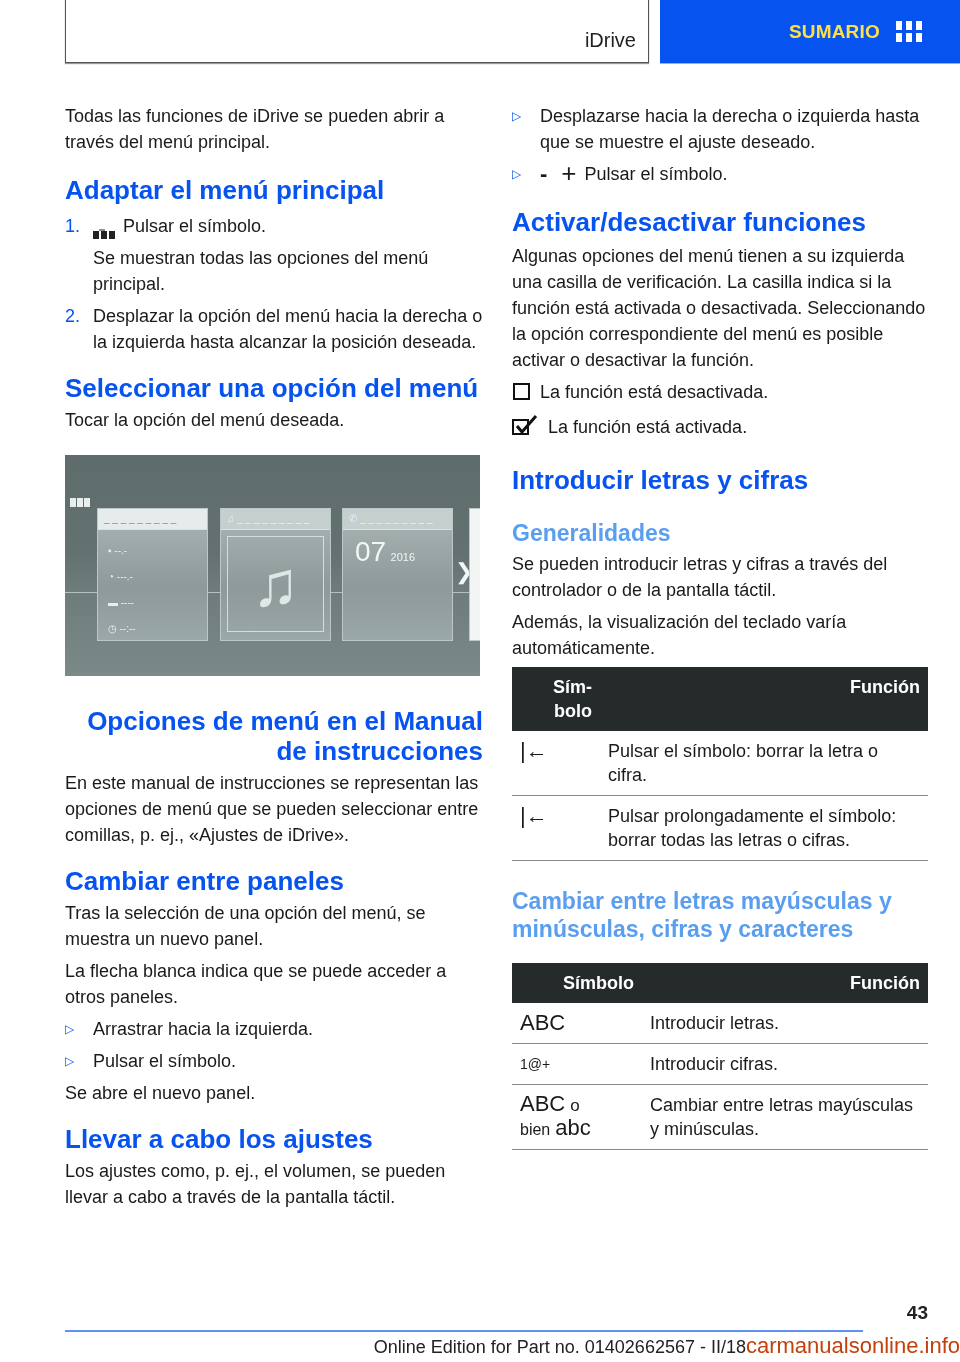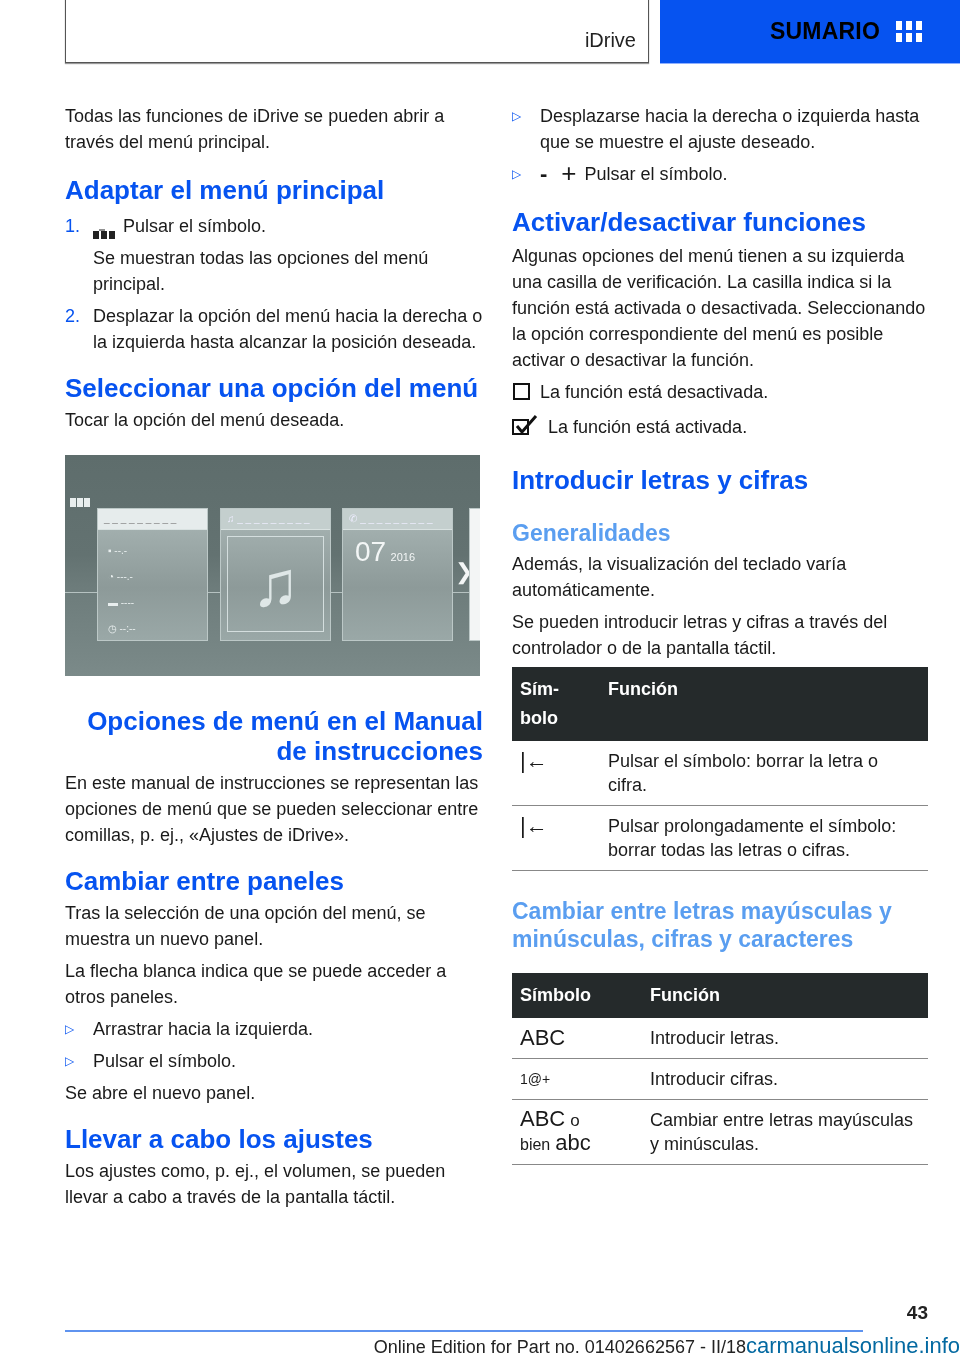--- a/index.html
+++ b/index.html
@@ -4,21 +4,21 @@
 <style>
   html, body { margin:0; padding:0; background:#ffffff; }
   body { width:960px; height:1362px; position:relative; overflow:hidden;
          font-family:"Liberation Sans", sans-serif; color:#1a1a1a; }
   .hdr-box { position:absolute; left:65px; top:-2px; width:582px; height:64px;
              border:1px solid #555; border-top:none; box-shadow:0 1px 1px #999; background:#fff; }
   .hdr-title { position:absolute; right:12px; bottom:10px; font-size:20px; color:#222; }
   .hdr-btn { position:absolute; left:660px; top:0; width:300px; height:64px; background:#0653f0;
              display:flex; align-items:center; justify-content:flex-end; padding-right:38px; box-sizing:border-box;
              border-bottom:1px solid #8fb0ff; cursor:pointer; }
-  .hdr-btn span.lbl { color:#000000; font-weight:bold; font-size:23px; letter-spacing:0.2px; margin-right:16px; }
+  .hdr-btn span.lbl { color:#fde047; font-weight:bold; font-size:19px; letter-spacing:0.2px; margin-right:16px; }
   .grid-ic { display:grid; grid-template-columns:repeat(3,6px); grid-gap:3px 4px; }
   .grid-ic i { display:block; width:6px; height:9px; background:#fff; }
 
   .col { position:absolute; width:418px; }
   .colL { left:65px; top:103px; }
   .colR { left:512px; top:103px; width:416px; }
   p.body { margin:0 0 6px 0; font-size:18px; line-height:26px; color:#1a1a1a; }
   h2 { margin:0; font-size:26px; line-height:30px; font-weight:bold; color:#0653f0; }
   h3 { margin:0; font-size:23px; line-height:28px; font-weight:bold; color:#5a9ef0; }
   .ol-item { display:flex; font-size:18px; line-height:26px; margin-bottom:6px; }
@@ -29,28 +29,28 @@
   .screen { width:415px; height:221px; margin:22px 0 0 0; position:relative; overflow:hidden;
             background:linear-gradient(180deg,#5e6d6c 0%,#637271 45%,#6d7c7b 60%,#7b8a89 100%); }
   .screen .hline { position:absolute; left:0; top:137px; width:100%; height:1px; background:#b6c2c1; }
   .panel { position:absolute; top:53px; height:131px; background:linear-gradient(180deg,#a9b6b5,#8d9a99 60%,#9aa8a7); border:1px solid #bcc8c7; }
   .panel .ph { height:20px; background:#c4cfce; border-bottom:1px solid #d9e2e1; font-size:10px; color:#eef; padding-left:6px; line-height:20px;}
   .panel.p1 .ph { background:#e6ecec; }
   .tinyic { position:absolute; left:5px; top:38px; width:22px; height:12px; }
   .tinyic i { display:inline-block; width:6px; height:9px; background:#e8eeee; margin-right:1px; }
 
   table.t { width:416px; border-collapse:collapse; font-size:18px; }
-  table.t th { background:#252a2b; color:#fff; text-align:left; font-weight:bold; padding:8px 8px; vertical-align:top; line-height:29px; }
+  table.t th { background:#252a2b; color:#fff; text-align:right; font-weight:bold; padding:8px 8px; vertical-align:top; line-height:24px; }
   table.t td { padding:8px 8px; vertical-align:top; line-height:24px; border-bottom:1px solid #888; }
   .sym { font-size:22px; font-family:"Liberation Sans", sans-serif; }
 
   .footer-line { position:absolute; left:65px; top:1330px; width:798px; height:2px; background:#5f93ef; }
   .page-no { position:absolute; right:32px; top:1302px; font-size:19px; font-weight:bold; color:#222; }
   .footer-txt { position:absolute; left:0; top:1333px; width:960px; text-align:right; font-size:18px; color:#222; white-space:nowrap; }
-  .footer-txt .wm { font-size:22px; color:#0369a1; }
+  .footer-txt .wm { font-size:22px; color:#c2410c; }
 </style>
 </head>
 <body>
 
 <div class="hdr-box">
   <span class="hdr-title">iDrive</span>
 </div>
 <div class="hdr-btn">
   <span class="lbl">SUMARIO</span>
   <span class="grid-ic">
@@ -154,22 +154,22 @@
     <span style="width:36px;flex:none;">
       <svg width="26" height="22" viewBox="0 0 26 22">
           <rect x="1" y="6" width="15" height="14" fill="none" stroke="#111" stroke-width="2"></rect>
           <path d="M5 12 L10 18 L24 2" fill="none" stroke="#111" stroke-width="3"></path>
         </svg>
     </span>
       <span>La función está activada.</span>
   </div>
   <h2 style="margin-top:22px;margin-bottom:24px;">Introducir letras y cifras</h2>
   <h3 style="margin-bottom:4px;">Generalidades</h3>
+  <p class="body">Se pueden introducir letras y cifras a través del controlador o de la pantalla táctil.</p>
   <p class="body">Además, la visualización del teclado varía automáticamente.</p>
-  <p class="body">Se pueden introducir letras y cifras a través del controlador o de la pantalla táctil.</p>
 
   <table class="t" style="margin-top:6px;">
     <tbody>
         <tr>
           <th style="width:72px;">Sím-bolo</th>
           <th>Función</th>
         </tr>
     <tr>
           <td class="sym">|←</td>
           <td>Pulsar el símbolo: borrar la letra o cifra.</td>

